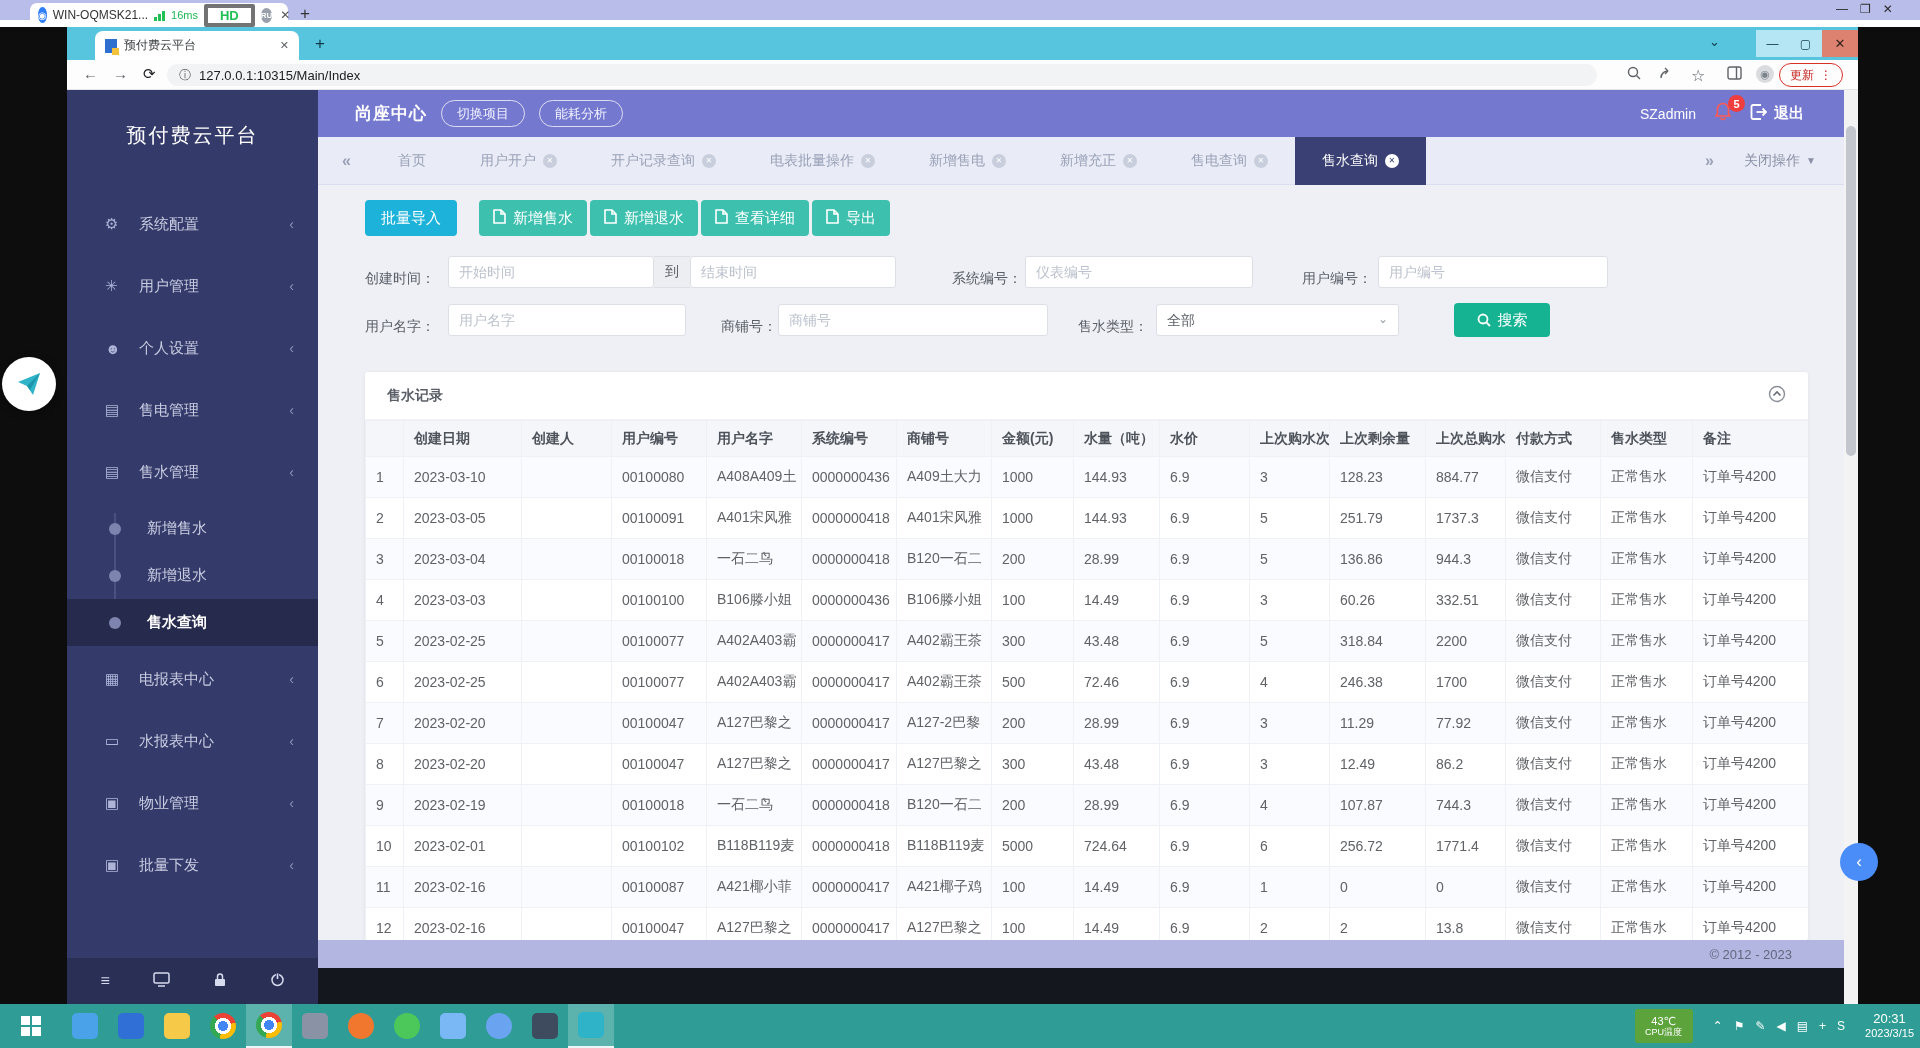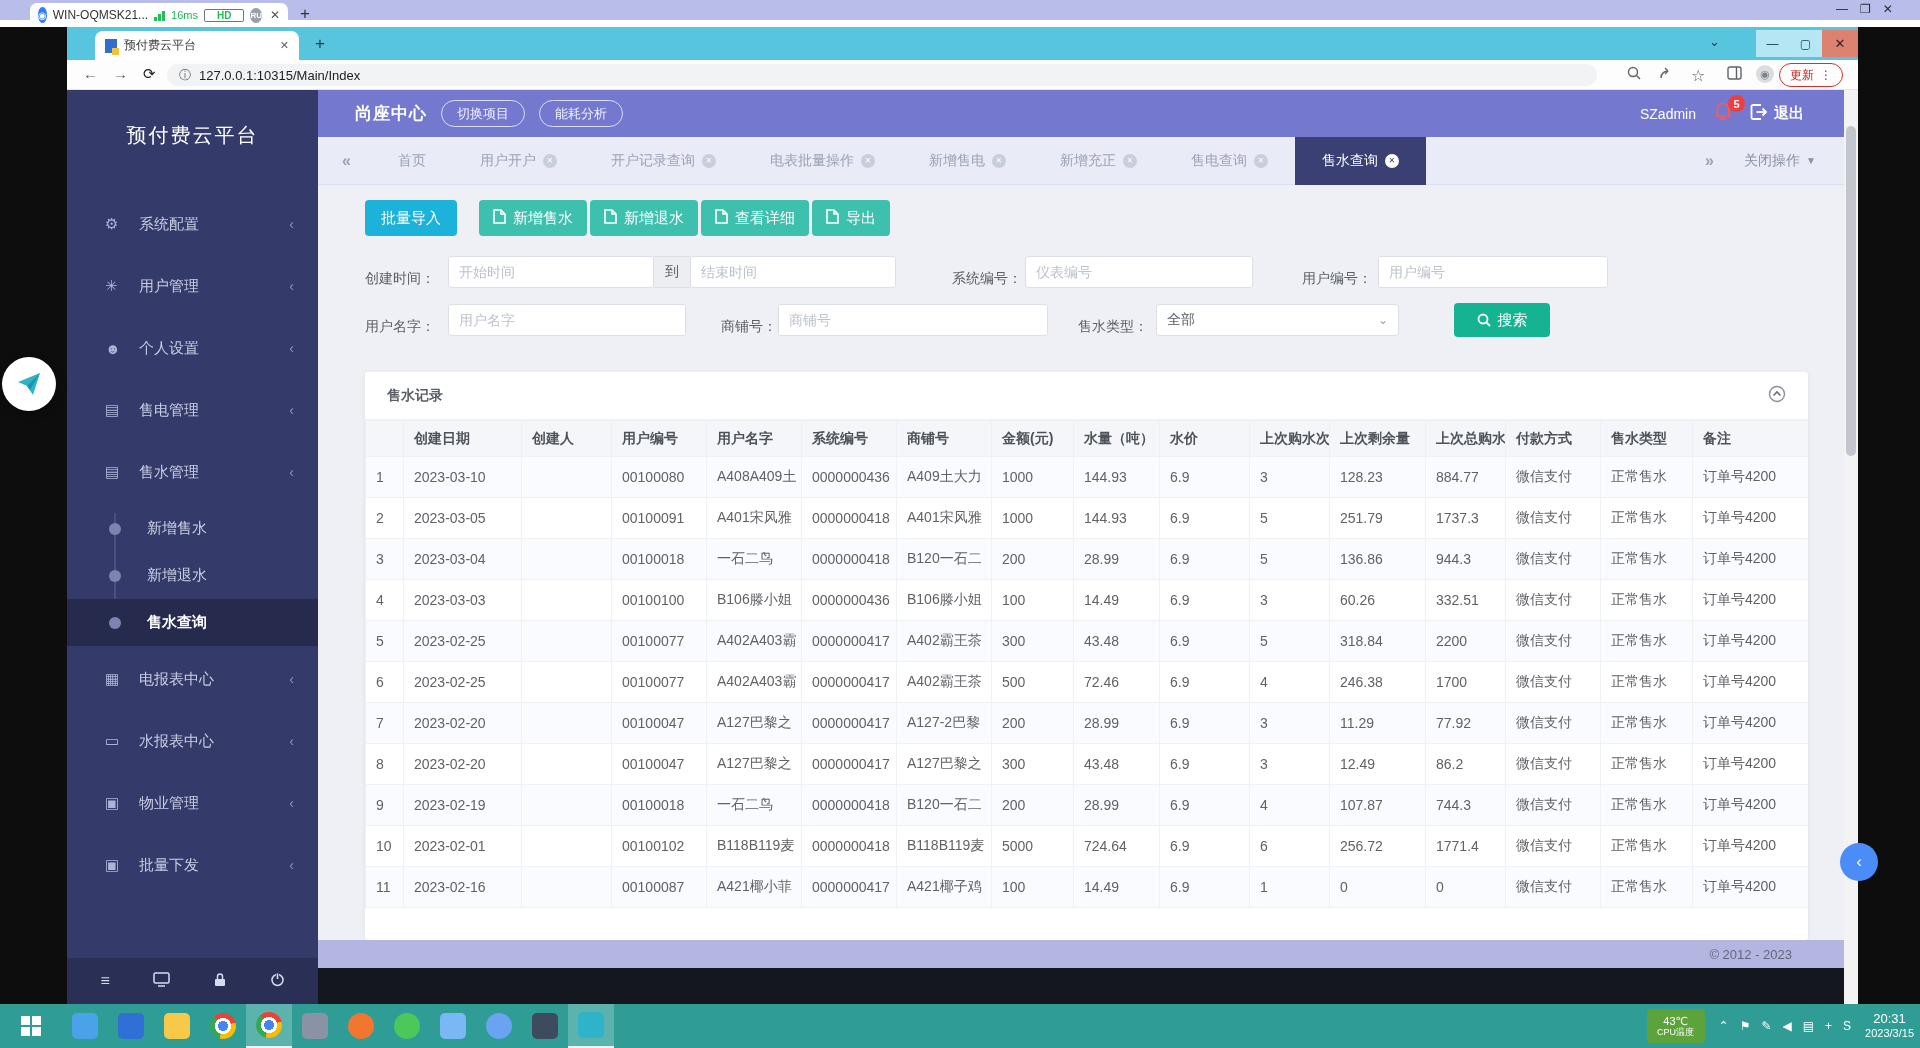--- a/index.html
+++ b/index.html
@@ -8,21 +8,21 @@
   .abs{position:absolute}
   
   .rdp-bar{left:0;top:0;width:1920px;height:20px;background:#b9bde9}
   .white-strip{left:0;top:20px;width:1920px;height:7px;background:#fff}
   .rdp-tab{left:30px;top:3px;width:258px;height:24px;background:#fff;border-radius:7px 7px 0 0;display:flex;align-items:center;gap:6px;padding:0 8px;z-index:5}
   .rdp-avatar{width:16px;height:16px;border-radius:50%;background:#2f7ef7;color:#fff;font-size:10px;display:flex;align-items:center;justify-content:center}
   .rdp-title{font-size:12px;color:#333;white-space:nowrap}
   .sig{display:flex;align-items:flex-end;gap:1px;height:11px}
   .sig i{display:block;width:3px;background:#21c055}
   .lat{font-size:11px;color:#1db954}
-  .hd-badge{font-size:10px;color:#21c055;border:1px solid #737373;border-radius:2px;padding:0 12px;font-weight:bold}
+  .hd-badge{font-size:13px;color:#21c055;border:4px solid #737373;border-radius:2px;padding:0 12px;font-weight:bold}
   .ru-badge{width:15px;height:15px;border-radius:50%;background:#9aa0ab;color:#fff;font-size:8px;display:flex;align-items:center;justify-content:center;font-weight:bold}
   .rdp-close{color:#555;font-size:12px;margin-left:2px}
   .rdp-plus{left:300px;top:4px;font-size:17px;color:#333;z-index:5}
   .rdp-controls{left:1836px;top:2px;display:flex;gap:12px;color:#2b2b2b;font-size:12px;z-index:5}
   
   .desktop{left:0;top:27px;width:1920px;height:977px;background:#0d0d0d}
   .browser{left:67px;top:0;width:1791px;height:977px;background:#fff}
   .tabstrip{left:0;top:0;width:1791px;height:33px;background:#58c5de}
   .btab{left:28px;top:4px;width:204px;height:29px;background:#fff;border-radius:8px 8px 0 0;display:flex;align-items:center;gap:7px;padding:0 10px}
   .favicon{width:12px;height:14px;background:#2e6fd0;position:relative}
@@ -84,21 +84,21 @@
   .content{left:0;top:95px;width:1526px;height:819px;background:#eef0f5}
   .btnrow{left:47px;top:15px;display:flex}
   .btn{height:36px;border-radius:4px;color:#fff;font-size:15px;display:flex;align-items:center;justify-content:center;gap:7px;cursor:pointer}
   .btn.cyan{width:92px;background:#1cb2d9;margin-right:22px}
   .btn.teal{background:#3ec0ae;margin-right:3px;padding:0 14px}
   .flabel{font-size:14px;color:#5a5e66;position:absolute;line-height:32px}
   .inp{position:absolute;height:32px;border:1px solid #dcdfe6;border-radius:3px;background:#fff;font-size:14px;color:#333;padding:0 10px;outline:none;font-family:inherit}
   .inp::placeholder{color:#bcc2cd}
   .inp.center{text-align:left}
   .tobox{position:absolute;width:36px;height:32px;background:#eceef2;border:1px solid #dcdfe6;border-left:none;border-right:none;color:#5a5e66;font-size:14px;display:flex;align-items:center;justify-content:center}
-  .select{position:absolute;height:32px;background:#fff;border:1px solid #dcdfe6;border-radius:3px;display:flex;align-items:center;justify-content:space-between;padding:0 10px;font-size:14px;color:#5a5e66;cursor:pointer}
+  .select{position:absolute;height:32px;background:#fff;border:1px solid #dcdfe6;border-radius:3px;display:flex;justify-content:space-between;padding:7px 10px;font-size:14px;color:#5a5e66;cursor:pointer}
   .select .chev{color:#9aa0ab;font-size:12px}
   .searchbtn{position:absolute;width:96px;height:34px;background:#16b392;border-radius:4px;color:#fff;font-size:15px;display:flex;align-items:center;justify-content:center;gap:7px;cursor:pointer}
   
   .card{left:47px;top:187px;width:1443px;height:568px;background:#fff;border-radius:3px;box-shadow:0 1px 4px rgba(0,0,0,.07);overflow:hidden}
   .card-hd{height:48px;display:flex;align-items:center;justify-content:space-between;padding:0 22px;border-bottom:1px solid #f0f2f6}
   .card-title{font-size:14px;color:#5a5e66;font-weight:bold}
   table{border-collapse:collapse;table-layout:fixed;width:1469px;font-size:14px;color:#606266}
   th{height:36px;background:#f5f6fa;font-weight:bold;color:#4e535b;text-align:left;padding-left:10px;border:1px solid #edf0f5;white-space:nowrap;overflow:hidden}
   td{height:41px;padding-left:10px;border:1px solid #eef1f6;white-space:nowrap;overflow:hidden;background:#fff}
   tbody tr:nth-child(odd) td{background:#f9fbfe}
@@ -115,21 +115,21 @@
   .taskbar{left:0;top:1004px;width:1920px;height:44px;background:#2f9d95;display:flex;align-items:center;z-index:30}
   .startbtn{width:62px;height:44px;display:flex;align-items:center;justify-content:center}
   .winlogo{display:grid;grid-template-columns:9px 9px;grid-template-rows:9px 9px;gap:2px}
   .winlogo i{background:#fff;display:block}
   .tb-icons{display:flex;height:44px}
   .slot{width:46px;height:44px;display:flex;align-items:center;justify-content:center}
   .slot.active{background:rgba(255,255,255,.22);border-bottom:2px solid #eaf7f6}
   .appic{width:26px;height:26px;border-radius:5px}
   .appic.round{border-radius:50%}
   .chromeic{width:26px;height:26px;border-radius:50%;background:radial-gradient(circle at 50% 50%, #4285f4 0 5px, #fff 5px 8px, transparent 8px),conic-gradient(from -45deg,#ea4335 0 120deg,#fbbc05 0 240deg,#34a853 0 360deg)}
-  .tray{position:absolute;right:6px;top:0;height:44px;display:flex;align-items:center;gap:14px}
+  .tray{position:absolute;right:6px;top:0;height:44px;display:flex;align-items:center;gap:20px}
   .cpu-badge{width:58px;height:34px;background:#5da33c;border-radius:3px;display:flex;flex-direction:column;align-items:center;justify-content:center;color:#fff;line-height:1.15}
   .cpu-badge .t1{font-size:11px}
   .cpu-badge .t2{font-size:9px}
   .tray-ics{display:flex;gap:11px;color:#fff;font-size:12px}
   .clock{color:#fff;text-align:center;line-height:1.25}
   .clock .tm{font-size:13px}
   .clock .dt{font-size:11px}
 </style>
 </head>
 <body>
@@ -666,20 +666,38 @@
                     <td>100</td>
                     <td>14.49</td>
                     <td>6.9</td>
                     <td>1</td>
                     <td>0</td>
                     <td>0</td>
                     <td>微信支付</td>
                     <td>正常售水</td>
                     <td>订单号4200</td>
                   </tr>
+                  <tr>
+                    <td>12</td>
+                    <td>2023-02-16</td>
+                    <td></td>
+                    <td>00100047</td>
+                    <td>A127巴黎之</td>
+                    <td>0000000417</td>
+                    <td>A127巴黎之</td>
+                    <td>100</td>
+                    <td>14.49</td>
+                    <td>6.9</td>
+                    <td>2</td>
+                    <td>2</td>
+                    <td>13.8</td>
+                    <td>微信支付</td>
+                    <td>正常售水</td>
+                    <td>订单号4200</td>
+                  </tr>
                 </tbody>
             </table>
           </div>
 
           <div class="abs foot-strip">
             <span>© 2012 - 2023</span>
           </div>
           <div class="abs dark-strip"></div>
         </div>
       </div>

